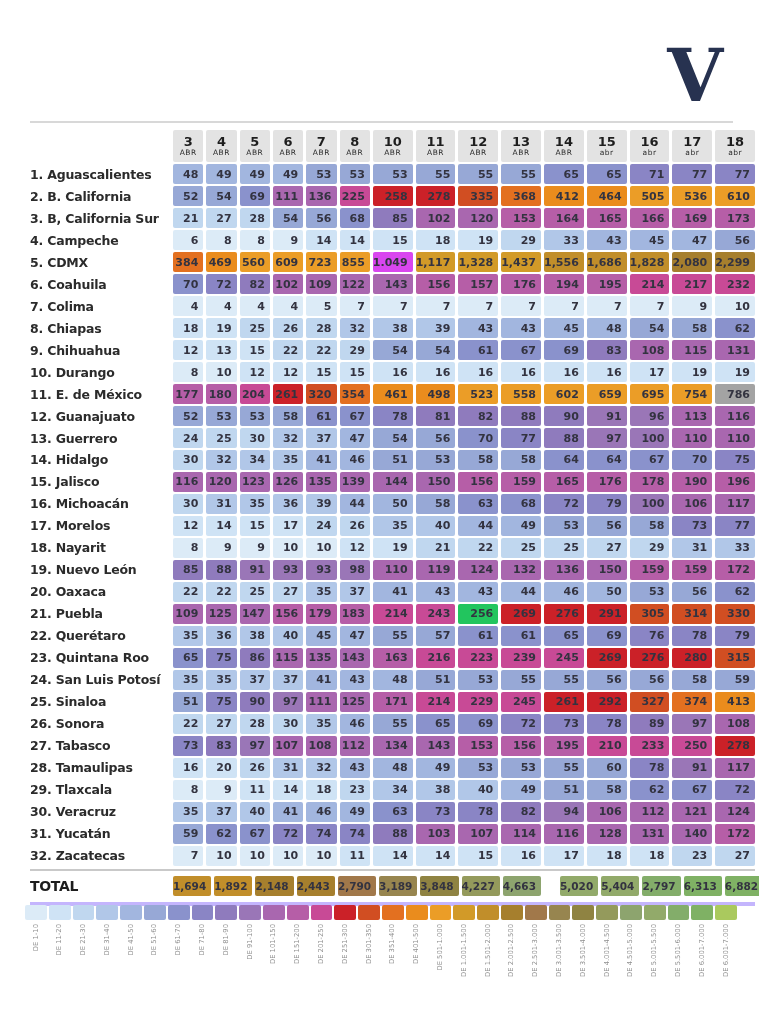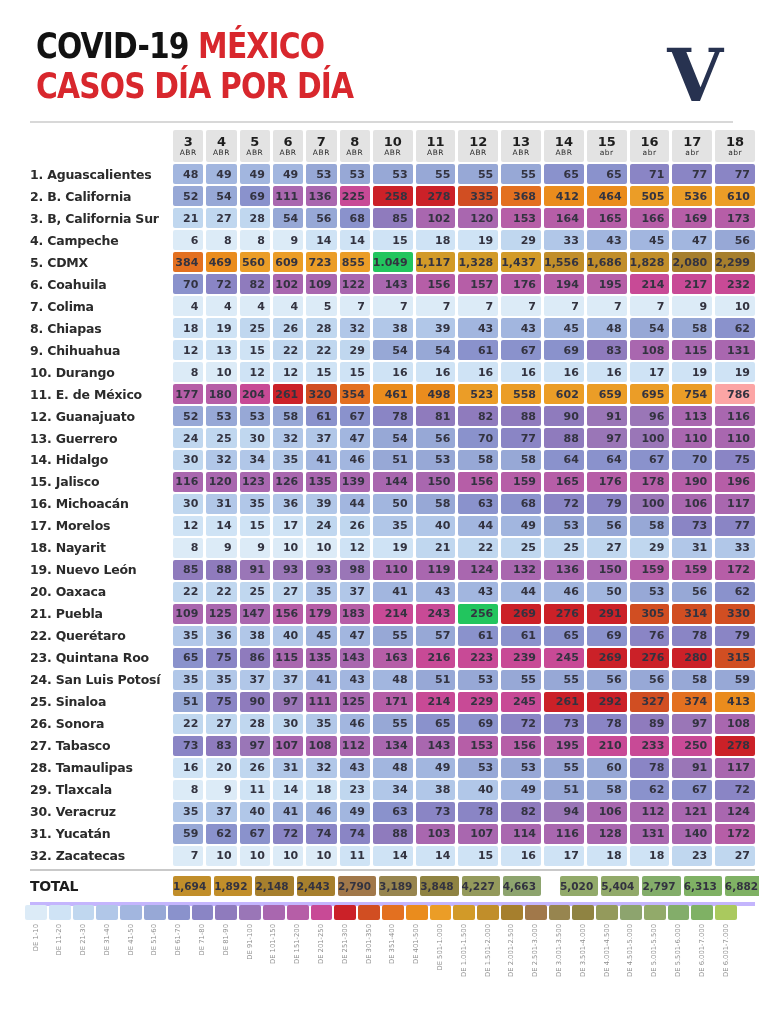--- a/index.html
+++ b/index.html
@@ -40,24 +40,20 @@
   .swatch{width:100%;height:15px;border-radius:2px;}
   .legend-label{height:58px;display:flex;justify-content:center;align-items:flex-start;margin-top:4px;}
   .legend-label-text{writing-mode:vertical-rl;transform:rotate(180deg);
         font-size:6.8px;color:#8f8f8f;line-height:1;white-space:nowrap;}
 </style>
 </head>
 <body>
 
 <div class="page">
 
-  <div class="header">
-    <span class="title-line"><span>COVID-19</span>&nbsp;<span class="red">MÉXICO</span></span>
-    <span class="title-line subtitle-line red">CASOS DÍA POR DÍA</span>
-  </div>
 
   <div class="logo">V</div>
   <div class="header-rule"></div>
 
   <div class="grid">
       <div class="corner"></div>
       <div class="date-cell">
         <div class="date-day">3</div>
         <div class="date-month">ABR</div>
       </div>
@@ -181,21 +177,21 @@
       <div class="cell" style="background: rgb(162, 182, 223);">45</div>
       <div class="cell" style="background: rgb(162, 182, 223);">47</div>
       <div class="cell" style="background: rgb(151, 168, 214);">56</div>
       <div class="row-label">5. CDMX</div>
       <div class="cell" style="background: rgb(227, 112, 32);">384</div>
       <div class="cell" style="background: rgb(234, 140, 29);">469</div>
       <div class="cell" style="background: rgb(235, 157, 39);">560</div>
       <div class="cell" style="background: rgb(235, 157, 39);">609</div>
       <div class="cell" style="background: rgb(235, 157, 39);">723</div>
       <div class="cell" style="background: rgb(235, 157, 39);">855</div>
-      <div class="cell" style="background: #22c55e;">1.049</div>
+      <div class="cell" style="background: #d946ef;">1.049</div>
       <div class="cell" style="background: rgb(210, 154, 40);">1,117</div>
       <div class="cell" style="background: rgb(210, 154, 40);">1,328</div>
       <div class="cell" style="background: rgb(210, 154, 40);">1,437</div>
       <div class="cell" style="background: rgb(193, 142, 42);">1,556</div>
       <div class="cell" style="background: rgb(193, 142, 42);">1,686</div>
       <div class="cell" style="background: rgb(193, 142, 42);">1,828</div>
       <div class="cell" style="background: rgb(166, 127, 45);">2,080</div>
       <div class="cell" style="background: rgb(166, 127, 45);">2,299</div>
       <div class="row-label">6. Coahuila</div>
       <div class="cell" style="background: rgb(138, 146, 204);">70</div>
@@ -285,21 +281,21 @@
       <div class="cell" style="background: rgb(209, 78, 34);">320</div>
       <div class="cell" style="background: rgb(227, 112, 32);">354</div>
       <div class="cell" style="background: rgb(234, 140, 29);">461</div>
       <div class="cell" style="background: rgb(234, 140, 29);">498</div>
       <div class="cell" style="background: rgb(235, 157, 39);">523</div>
       <div class="cell" style="background: rgb(235, 157, 39);">558</div>
       <div class="cell" style="background: rgb(235, 157, 39);">602</div>
       <div class="cell" style="background: rgb(235, 157, 39);">659</div>
       <div class="cell" style="background: rgb(235, 157, 39);">695</div>
       <div class="cell" style="background: rgb(235, 157, 39);">754</div>
-      <div class="cell" style="background: #fca5a5; text-align: right;">786</div>
+      <div class="cell" style="background: #a3a3a3; text-align: right;">786</div>
       <div class="row-label">12. Guanajuato</div>
       <div class="cell" style="background: rgb(151, 168, 214);">52</div>
       <div class="cell" style="background: rgb(151, 168, 214);">53</div>
       <div class="cell" style="background: rgb(151, 168, 214);">53</div>
       <div class="cell" style="background: rgb(151, 168, 214);">58</div>
       <div class="cell" style="background: rgb(138, 146, 204);">61</div>
       <div class="cell" style="background: rgb(138, 146, 204);">67</div>
       <div class="cell" style="background: rgb(138, 133, 197);">78</div>
       <div class="cell" style="background: rgb(143, 123, 189);">81</div>
       <div class="cell" style="background: rgb(143, 123, 189);">82</div>

